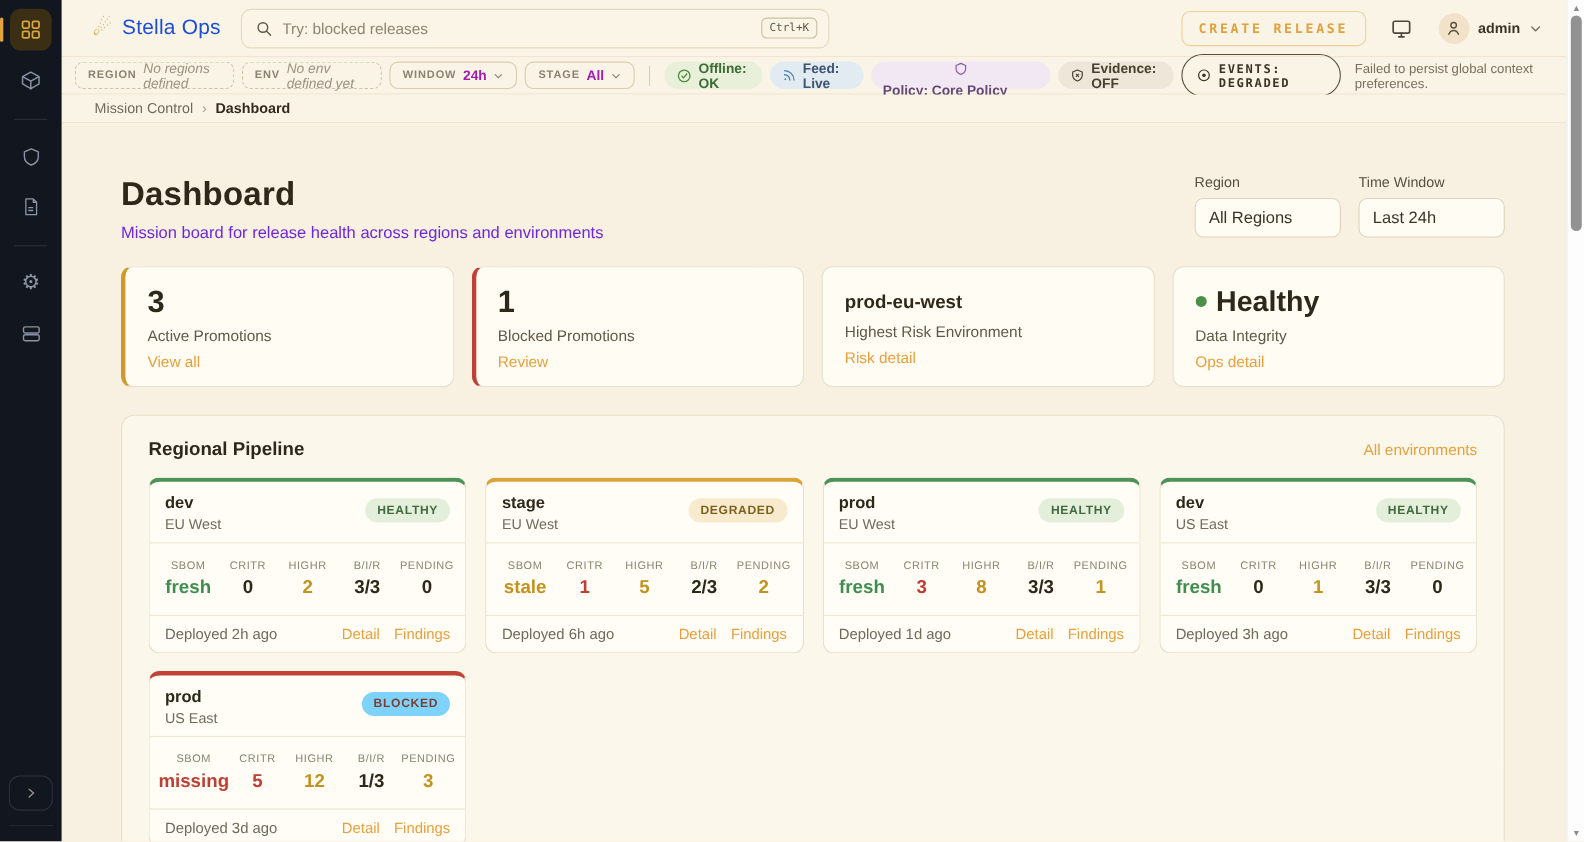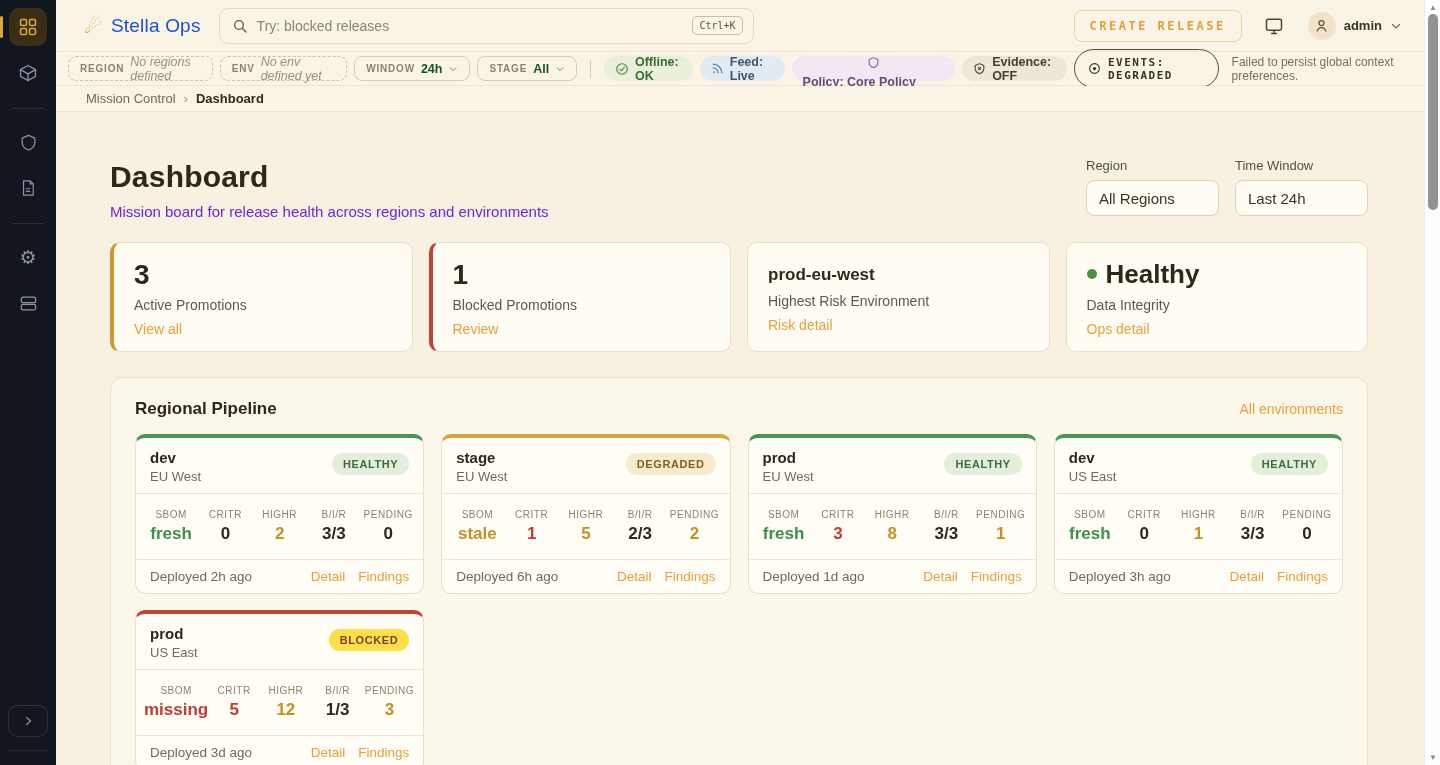--- a/index.html
+++ b/index.html
@@ -78,21 +78,21 @@
     height:34px; background:#faf4e6; border-bottom:1px solid #eee4cf;
     display:flex; align-items:center; padding:0 12px; gap:7px; flex:none;
   }
   .filter-pill {
     height:25px; display:flex; align-items:center; gap:6px; padding:0 11px;
     border-radius:8px; border:1px dashed #cdc3a8; cursor:pointer; background:transparent;
   }
   .filter-pill.solid { border-style:solid; border-color:#d8cdb1; }
   .filter-label { font-size:10px; font-weight:700; letter-spacing:.8px; color:#8a8371; }
   .filter-value { font-size:12.5px; color:#9a9280; font-style:italic; }
-  .filter-pill.solid .filter-value { color:#14532d; font-style:normal; font-weight:600; }
+  .filter-pill.solid .filter-value { color:#a21caf; font-style:normal; font-weight:600; }
   .ctx-divider { width:1px; height:18px; background:#d8cdb4; margin:0 6px; }
   .status-pill {
     height:25px; display:flex; align-items:center; gap:6px; padding:0 11px;
     border-radius:999px; font-size:12.5px; font-weight:600;
   }
   .sp-green { background:#e8f0d9; color:#3c6b35; }
   .sp-blue  { background:#e3ebf2; color:#3d5570; }
   .sp-purple{ background:#f1e8f4; color:#66477a;flex-direction:column; }
   .sp-gray  { background:#eee7d9; color:#474130; }
   .events-pill {
@@ -159,21 +159,21 @@
   .env-card.st-blocked  { border-top-color:#c14338; }
   .env-head { display:flex; justify-content:space-between; align-items:flex-start; padding:11px 14px 9px; flex:none; }
   .env-name { font-size:15px; font-weight:700; color:#2e281b; }
   .env-region { font-size:13px; color:#6f6a5c; margin-top:3px; }
   .env-badge {
     font-size:11px; font-weight:700; letter-spacing:.6px; padding:5px 11px;
     border-radius:999px; margin-top:4px;
   }
   .env-badge.st-healthy  { background:#e4efdb; color:#3f6b3e; }
   .env-badge.st-degraded { background:#f8ebcd; color:#7c611e; }
-  .env-badge.st-blocked  { background:#fde047; color:#7c3d33; }
+  .env-badge.st-blocked  { background:#7dd3fc; color:#7c3d33; }
   .env-stats {
     border-top:1px solid #efe6d4; border-bottom:1px solid #efe6d4;
     display:flex; padding:10px 8px; flex:1;
   }
   .stat-cell { flex:1; text-align:center; display:flex; flex-direction:column; justify-content:center; gap:4px; }
   .stat-label { font-size:10px; letter-spacing:.5px; color:#8a8371; }
   .stat-value { font-size:17px; font-weight:700; }
   .c-green { color:#3e8e4e; } .c-amber { color:#c4921e; }
   .c-red { color:#c13c31; }   .c-dark { color:#2e281b; }
   .env-foot { display:flex; justify-content:space-between; align-items:center; padding:9px 14px; flex:none; }

